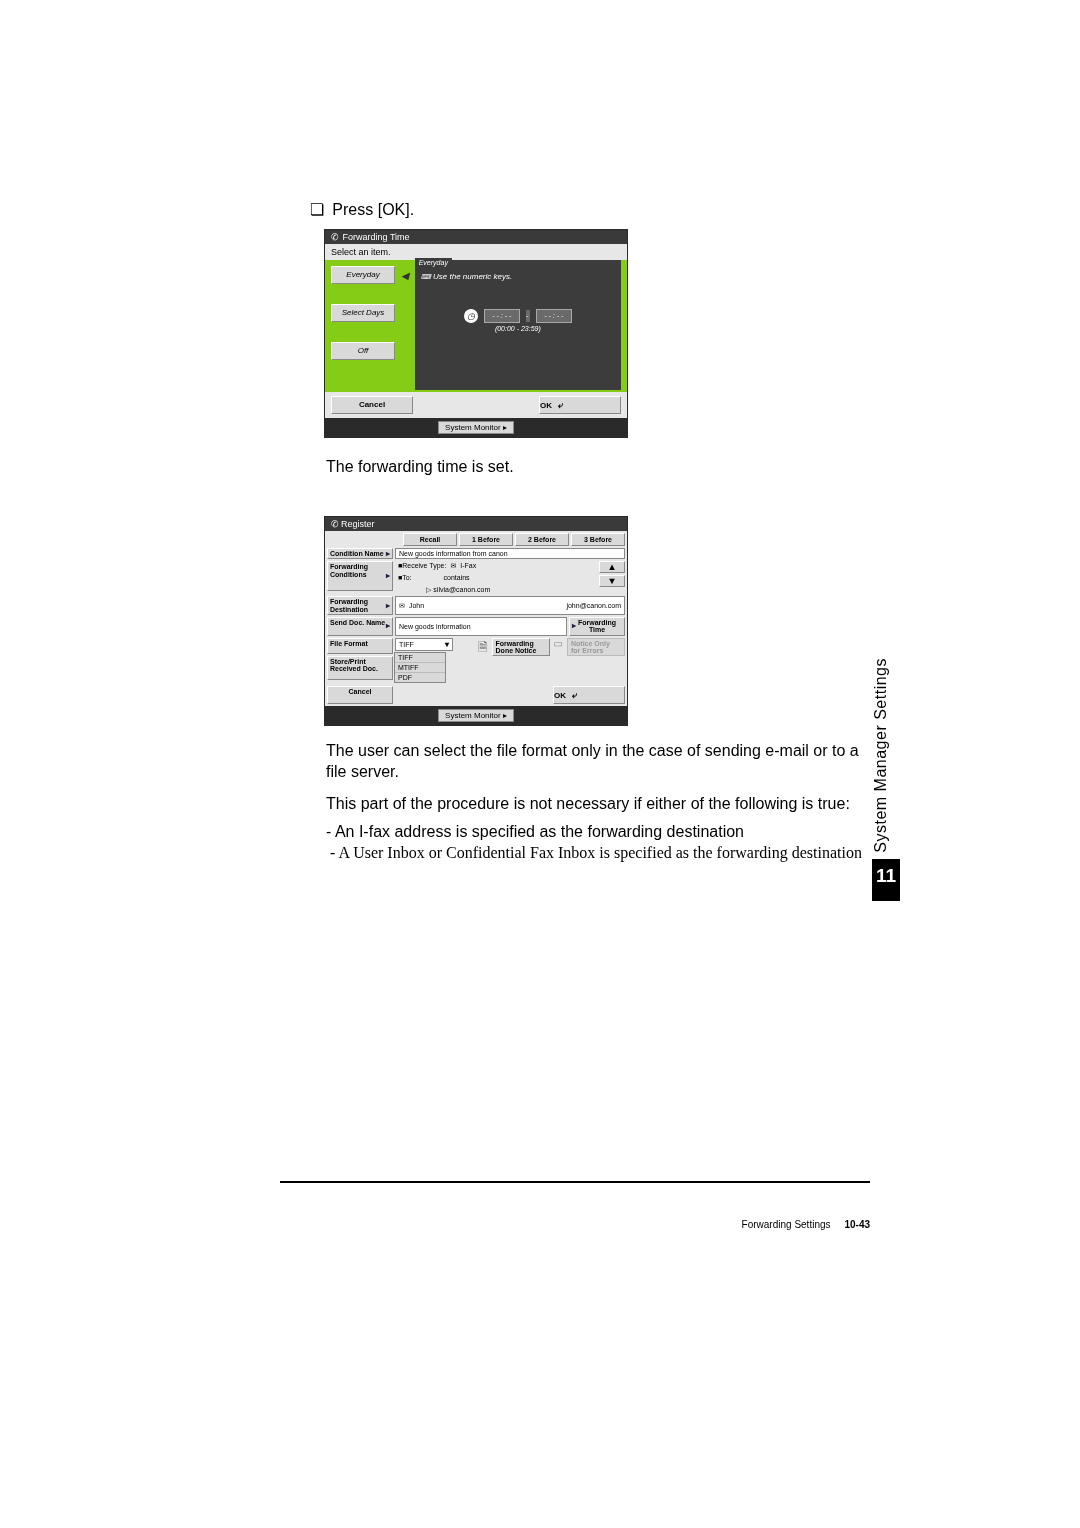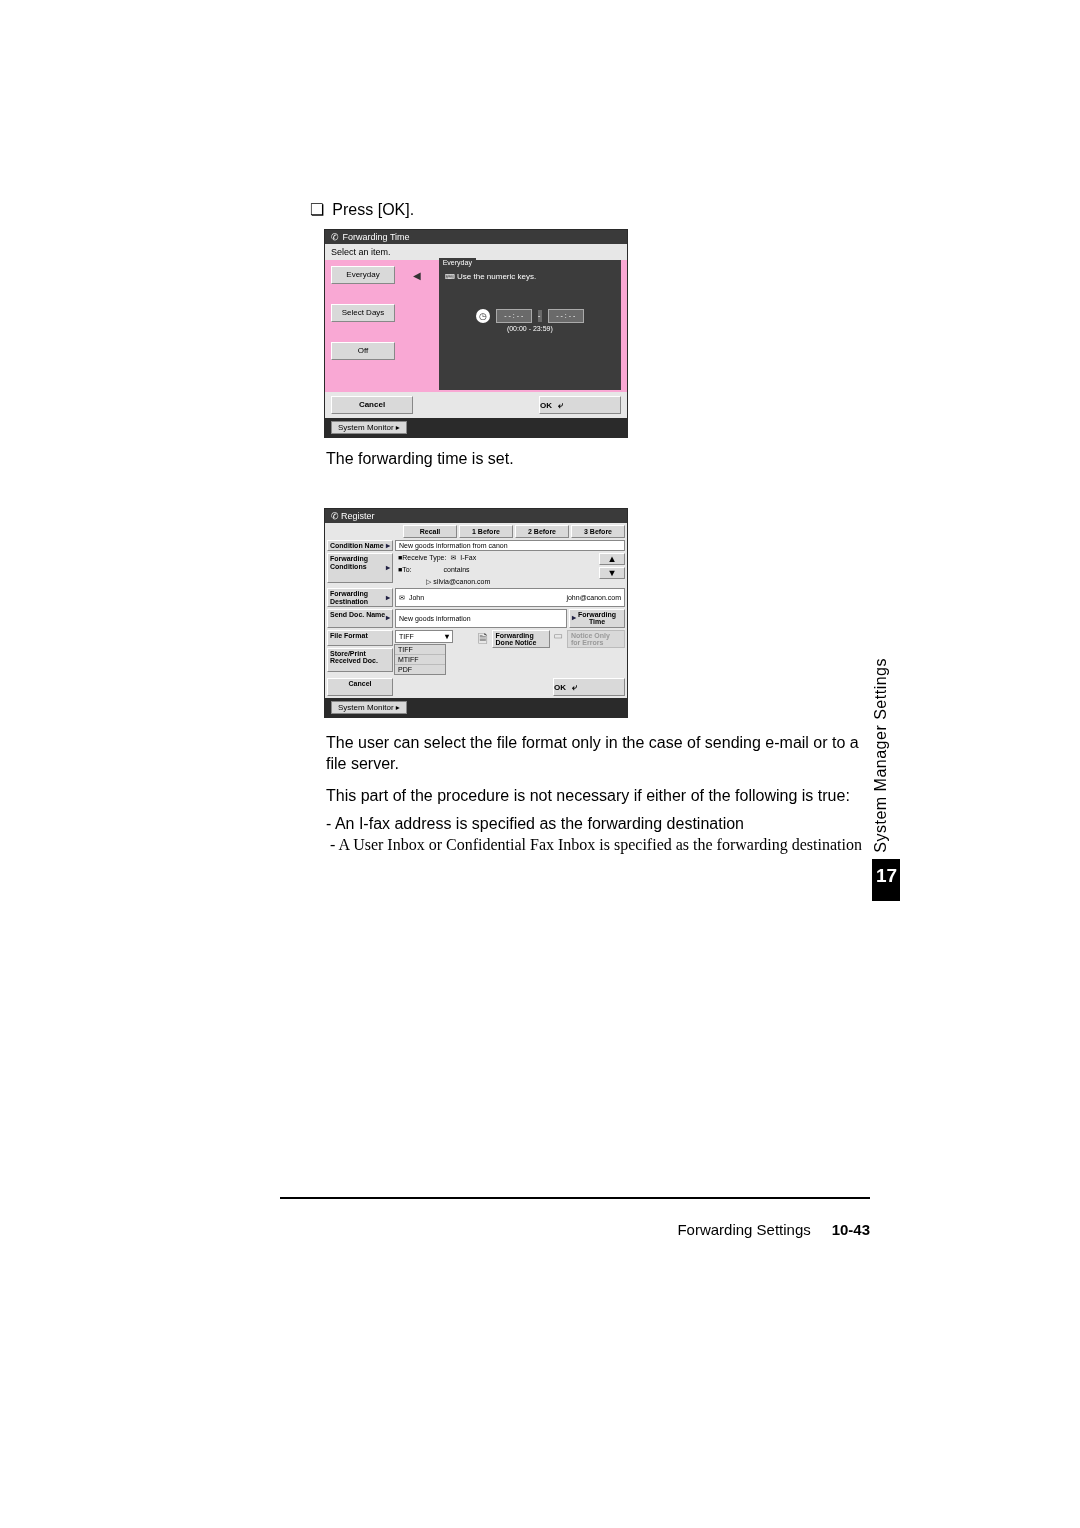--- a/index.html
+++ b/index.html
@@ -32,21 +32,21 @@
     margin-left: 30px;
     margin-bottom: 10px;
   }
   .subline::before {
     content: "❏";
     margin-right: 8px;
   }
   .caption {
     font-size: 16px;
     margin-left: 46px;
-    margin-top: 12px;
+    margin-top: 20px;
     margin-bottom: 40px;
   }
 
   
   .shot {
     width: 302px;
     margin-left: 44px;
     border: 1px solid #2a2a2a;
     background: #e7e7e7;
     font-family: "MS Sans Serif", Arial, sans-serif;
@@ -63,23 +63,24 @@
     gap: 4px;
   }
   .shot .subhead {
     padding: 3px 6px;
     font-size: 9px;
     background: #e7e7e7;
   }
   .shot .body {
     display: flex;
     padding: 0 6px 2px 6px;
-    gap: 18px;
+    gap: 6px;
     height: 130px;
-    background: #f9a8d4;
+    background: #84cc16;
+    font-style: italic;
   }
   .leftcol {
     display: flex;
     flex-direction: column;
     gap: 20px;
     padding-top: 6px;
   }
   .btn3d {
     width: 62px;
     height: 16px;
@@ -182,21 +183,21 @@
     position: relative;
   }
   .okBtn::after {
     content: "⤶";
     font-size: 9px;
     margin-left: 6px;
   }
   .sysbar {
     background: #2a2a2a;
     color: #fff;
-    text-align: left;
+    text-align: center;
     font-size: 8px;
     padding: 3px 6px;
   }
   .sysbadge {
     display: inline-block;
     background: #d9d9d9;
     color: #000;
     padding: 1px 6px;
     border: 1px solid #888;
     font-size: 8px;
@@ -393,27 +394,27 @@
     font-weight: bold;
     font-size: 19px;
     padding: 6px 4px 14px 4px;
     width: 28px;
     box-sizing: border-box;
   }
 
   
   .pagefoot {
     position: absolute;
-    bottom: 290px;
+    bottom: 298px;
     left: 280px;
     right: 210px;
     border-top: 2.5px solid #000;
-    padding-top: 22px;
+    padding-top: 36px;
     text-align: right;
-    font-size: 15px;
+    font-size: 10px;
   }
   .pagefoot b { font-weight: bold; }
 
 </style>
 </head>
 <body>
 
 <div class="page">
 
   <div class="subline">Press [OK].</div>
@@ -545,21 +546,21 @@
 
   <div class="bodytext" style="margin-top:14px;">The user can select the file format only in the case of sending e-mail or to a file server.</div>
   <div class="bodytext" style="margin-top:10px;">This part of the procedure is not necessary if either of the following is true:</div>
   <div class="bullets">
     <div>An I-fax address is specified as the forwarding destination</div>
     <div class="indent">A User Inbox or Confidential Fax Inbox is specified as the forwarding destination</div>
   </div>
 
   <div class="sidetab">
     <div class="vertical">System Manager Settings</div>
-    <div class="blacktab">17</div>
+    <div class="blacktab">11</div>
   </div>
 
   <div class="pagefoot">
     <span>Forwarding Settings</span>
     &nbsp;&nbsp;&nbsp;
     <b>10-43</b>
   </div>
 
 </div>
 

